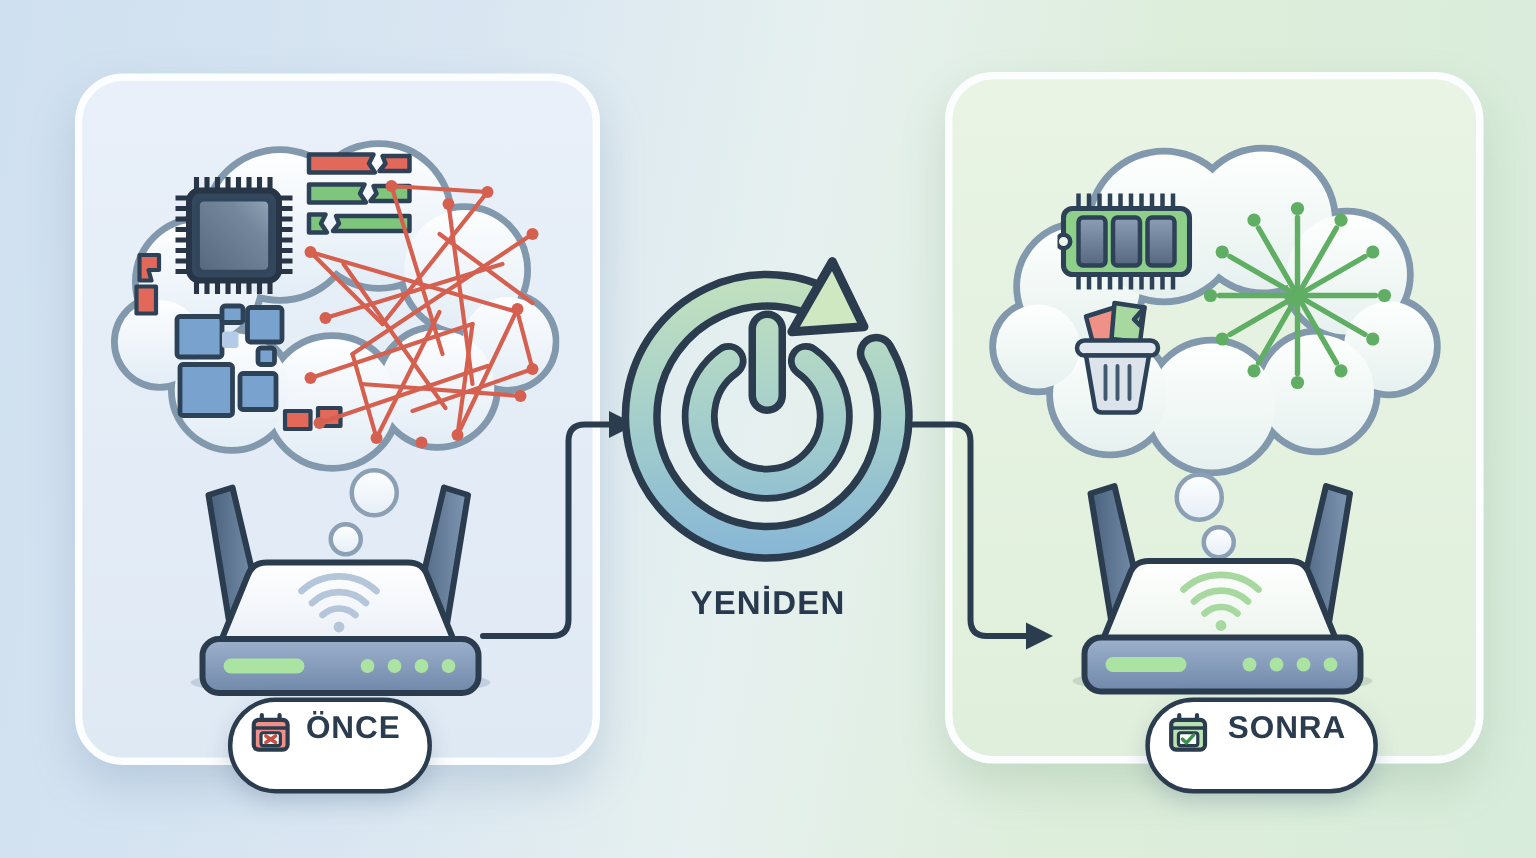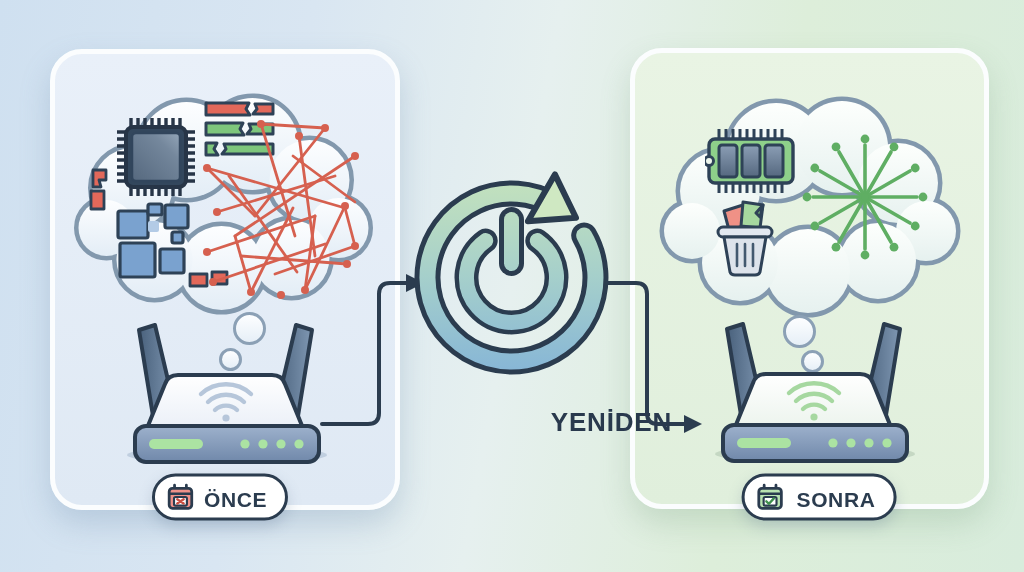--- a/index.html
+++ b/index.html
@@ -17,29 +17,29 @@
   .panel.after{
     left:630px;top:48px;width:349px;height:451px;
     background:linear-gradient(180deg,#e9f4e4,#e0efdc);
     box-shadow:0 14px 30px rgba(110,150,115,.24);
   }
   .abs{position:absolute;}
   .bubble{position:absolute;border-radius:50%;
     background:linear-gradient(180deg,#fdfeff,#e6eff7);border:3px solid #8ba0b5;}
   .pill{
     position:absolute;transform:translate(-50%,-50%);z-index:10;
-    display:flex;align-items:flex-end;gap:9px;
+    display:flex;align-items:flex-start;gap:9px;
     background:#ffffff;border:3.5px solid #2b3c4f;border-radius:999px;
-    padding:6px 18px 6px 11px;box-shadow:0 6px 14px rgba(90,115,145,.25);
+    padding:6px 18px 23px 11px;box-shadow:0 6px 14px rgba(90,115,145,.25);
   }
   .pill-label{font-size:21px;font-weight:bold;color:#2b3c4f;letter-spacing:.6px;}
   .title{
-    position:absolute;left:512px;top:406px;transform:translateX(-50%);
-    width:320px;text-align:right;z-index:6;
-    font-size:26px;font-weight:bold;color:#29394d;letter-spacing:.8px;line-height:32px;
+    position:absolute;left:512px;top:386px;transform:translateX(-50%);
+    width:320px;text-align:center;z-index:6;
+    font-size:22px;font-weight:bold;color:#29394d;letter-spacing:.8px;line-height:32px;
   }
   svg{display:block;}
 </style>
 </head>
 <body>
 
 <div class="canvas">
 
   <div class="panel before">
 
@@ -381,21 +381,21 @@
     <svg width="29" height="29" viewBox="0 0 27 27">
       <path d="M8,2.5V8 M19,2.5V8" stroke="#2b3c4f" stroke-width="2.6" stroke-linecap="round"></path>
       <rect x="3" y="5.5" width="21" height="18.5" rx="3" fill="#ef9189" stroke="#2b3c4f" stroke-width="2.6"></rect>
       <path d="M3,10.5 H24" stroke="#2b3c4f" stroke-width="2.2"></path>
       <rect x="7.5" y="13.5" width="12" height="8" rx="1.5" fill="#ffffff" stroke="#2b3c4f" stroke-width="2"></rect>
       <path d="M10.5,15.5 L16.5,19.5 M16.5,15.5 L10.5,19.5" stroke="#c94f42" stroke-width="2.2" stroke-linecap="round"></path>
     </svg>
     <span class="pill-label">ÖNCE</span>
   </div>
 
-  <div class="pill" style="left:819px;top:497px;gap:12px;">
+  <div class="pill" style="left:841px;top:497px;gap:12px;">
     <svg width="29" height="29" viewBox="0 0 27 27">
       <path d="M8,2.5V8 M19,2.5V8" stroke="#2b3c4f" stroke-width="2.6" stroke-linecap="round"></path>
       <rect x="3" y="5.5" width="21" height="18.5" rx="3" fill="#b9e3b1" stroke="#2b3c4f" stroke-width="2.6"></rect>
       <path d="M3,10.5 H24" stroke="#2b3c4f" stroke-width="2.2"></path>
       <rect x="7.5" y="13.5" width="12" height="8" rx="1.5" fill="#ffffff" stroke="#2b3c4f" stroke-width="2"></rect>
       <path d="M10,17.5 L12.5,19.8 L17,14.8" fill="none" stroke="#3f8f4d" stroke-width="2.2" stroke-linecap="round" stroke-linejoin="round"></path>
     </svg>
     <span class="pill-label">SONRA</span>
   </div>
 

